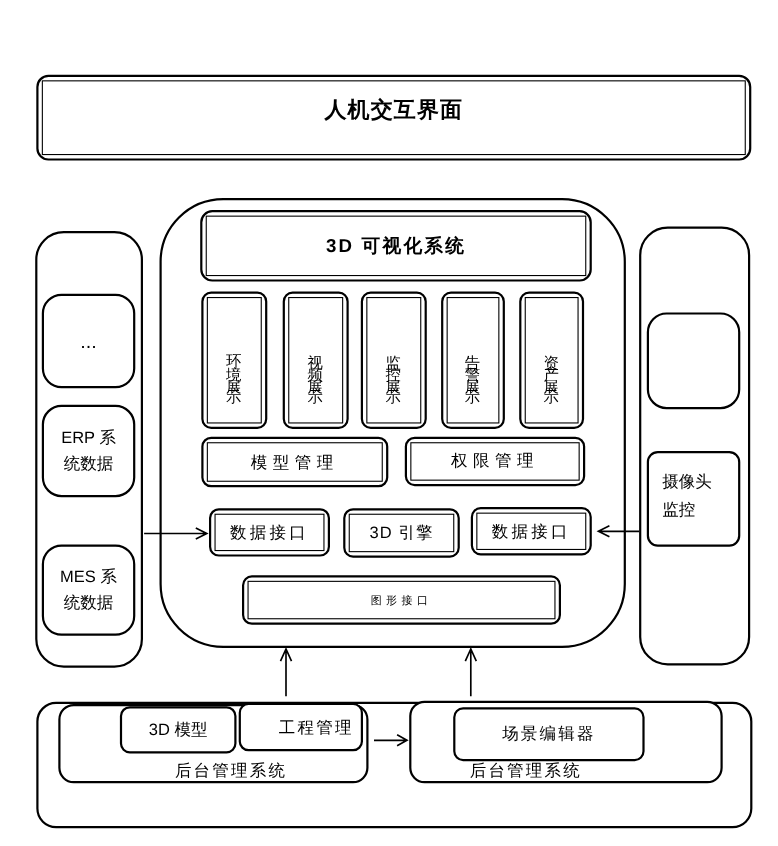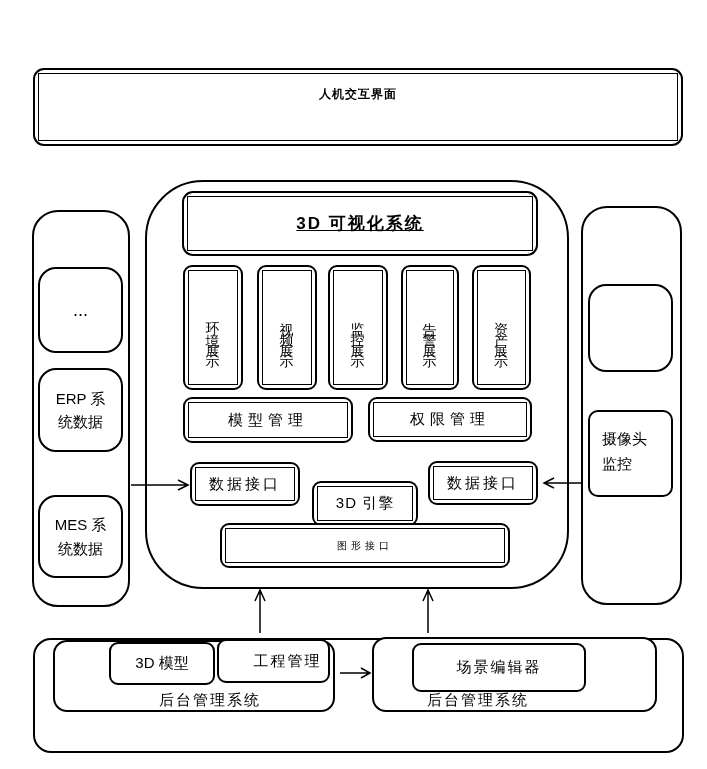--- a/index.html
+++ b/index.html
@@ -25,21 +25,21 @@
   }
   .lbl { font-size:15px; }
   svg.arrows { position:absolute; left:0; top:0; pointer-events:none; }
 </style>
 </head>
 <body>
 
 <div class="canvas">
 
   <div class="abs dbl" style="left:33px; top:68px; width:650px; height:78px; border-radius:11px;">
-    <div class="in" style="align-items:flex-start; padding-top:12px; font-weight:bold; font-size:12px; letter-spacing:1px;">人机交互界面</div>
+    <div class="in" style="align-items:flex-start; padding-top:12px; font-weight:bold; font-size:20px; letter-spacing:1px;">人机交互界面</div>
   </div>
 
   <div class="abs sbox" style="left:32px; top:210px; width:98px; height:397px; border-radius:26px;"></div>
   <div class="abs sbox flexc" style="left:38px; top:267px; width:85px; height:86px; border-radius:18px; font-size:18px;">
     <span>...</span>
   </div>
   <div class="abs sbox flexc prel" style="left:38px; top:368px; width:85px; height:84px; border-radius:18px; font-size:15px; line-height:1.55;">
     <span class="prel">ERP 系
 统数据</span>
   </div>
@@ -50,21 +50,21 @@
 
   <div class="abs sbox" style="left:581px; top:206px; width:101px; height:399px; border-radius:26px;"></div>
   <div class="abs sbox" style="left:588px; top:284px; width:85px; height:88px; border-radius:18px;"></div>
   <div class="abs sbox" style="left:588px; top:410px; width:85px; height:87px; border-radius:10px;">
     <div class="prel" style="padding:15px 0 0 12px; font-size:15px; line-height:1.65;">摄像头
 监控</div>
   </div>
 
   <div class="abs sbox" style="left:145px; top:180px; width:424px; height:409px; border-radius:58px;"></div>
 
-  <div class="abs dbl" style="left:182px; top:191px; width:356px; height:65px; border-radius:11px;text-decoration:underline;">
+  <div class="abs dbl" style="left:182px; top:191px; width:356px; height:65px; border-radius:11px;">
     <div class="in" style="font-size:17px; font-weight:600; letter-spacing:2px;">3D 可视化系统</div>
   </div>
 
   <div class="abs dbl" style="left:183px; top:265px; width:60px; height:125px;">
     <div class="in">
         <span class="vtext">环境展示</span>
       </div>
   </div>
   <div class="abs dbl" style="left:257px; top:265px; width:60px; height:125px;">
     <div class="in">
@@ -90,21 +90,21 @@
   <div class="abs dbl" style="left:368px; top:397px; width:164px; height:45px;">
     <div class="in" style="font-size:15px; letter-spacing:5px;">权限管理</div>
   </div>
   <div class="abs dbl" style="left:183px; top:397px; width:170px; height:46px;">
     <div class="in" style="font-size:15px; letter-spacing:5px;">模型管理</div>
   </div>
 
   <div class="abs dbl" style="left:190px; top:462px; width:110px; height:44px;">
     <div class="in" style="font-size:15px; letter-spacing:3px;">数据接口</div>
   </div>
-  <div class="abs dbl" style="left:312px; top:462px; width:106px; height:45px;margin-top:19px;">
+  <div class="abs dbl" style="left:312px; top:462px; width:106px; height:45px;">
     <div class="in" style="font-size:15px; letter-spacing:1px;">3D 引擎</div>
   </div>
   <div class="abs dbl" style="left:428px; top:461px; width:110px; height:44px;">
     <div class="in" style="font-size:15px; letter-spacing:3px;">数据接口</div>
   </div>
 
   <div class="abs dbl" style="left:220px; top:523px; width:290px; height:45px;">
     <div class="in" style="font-size:10px; letter-spacing:4px;">图形接口</div>
   </div>
 

